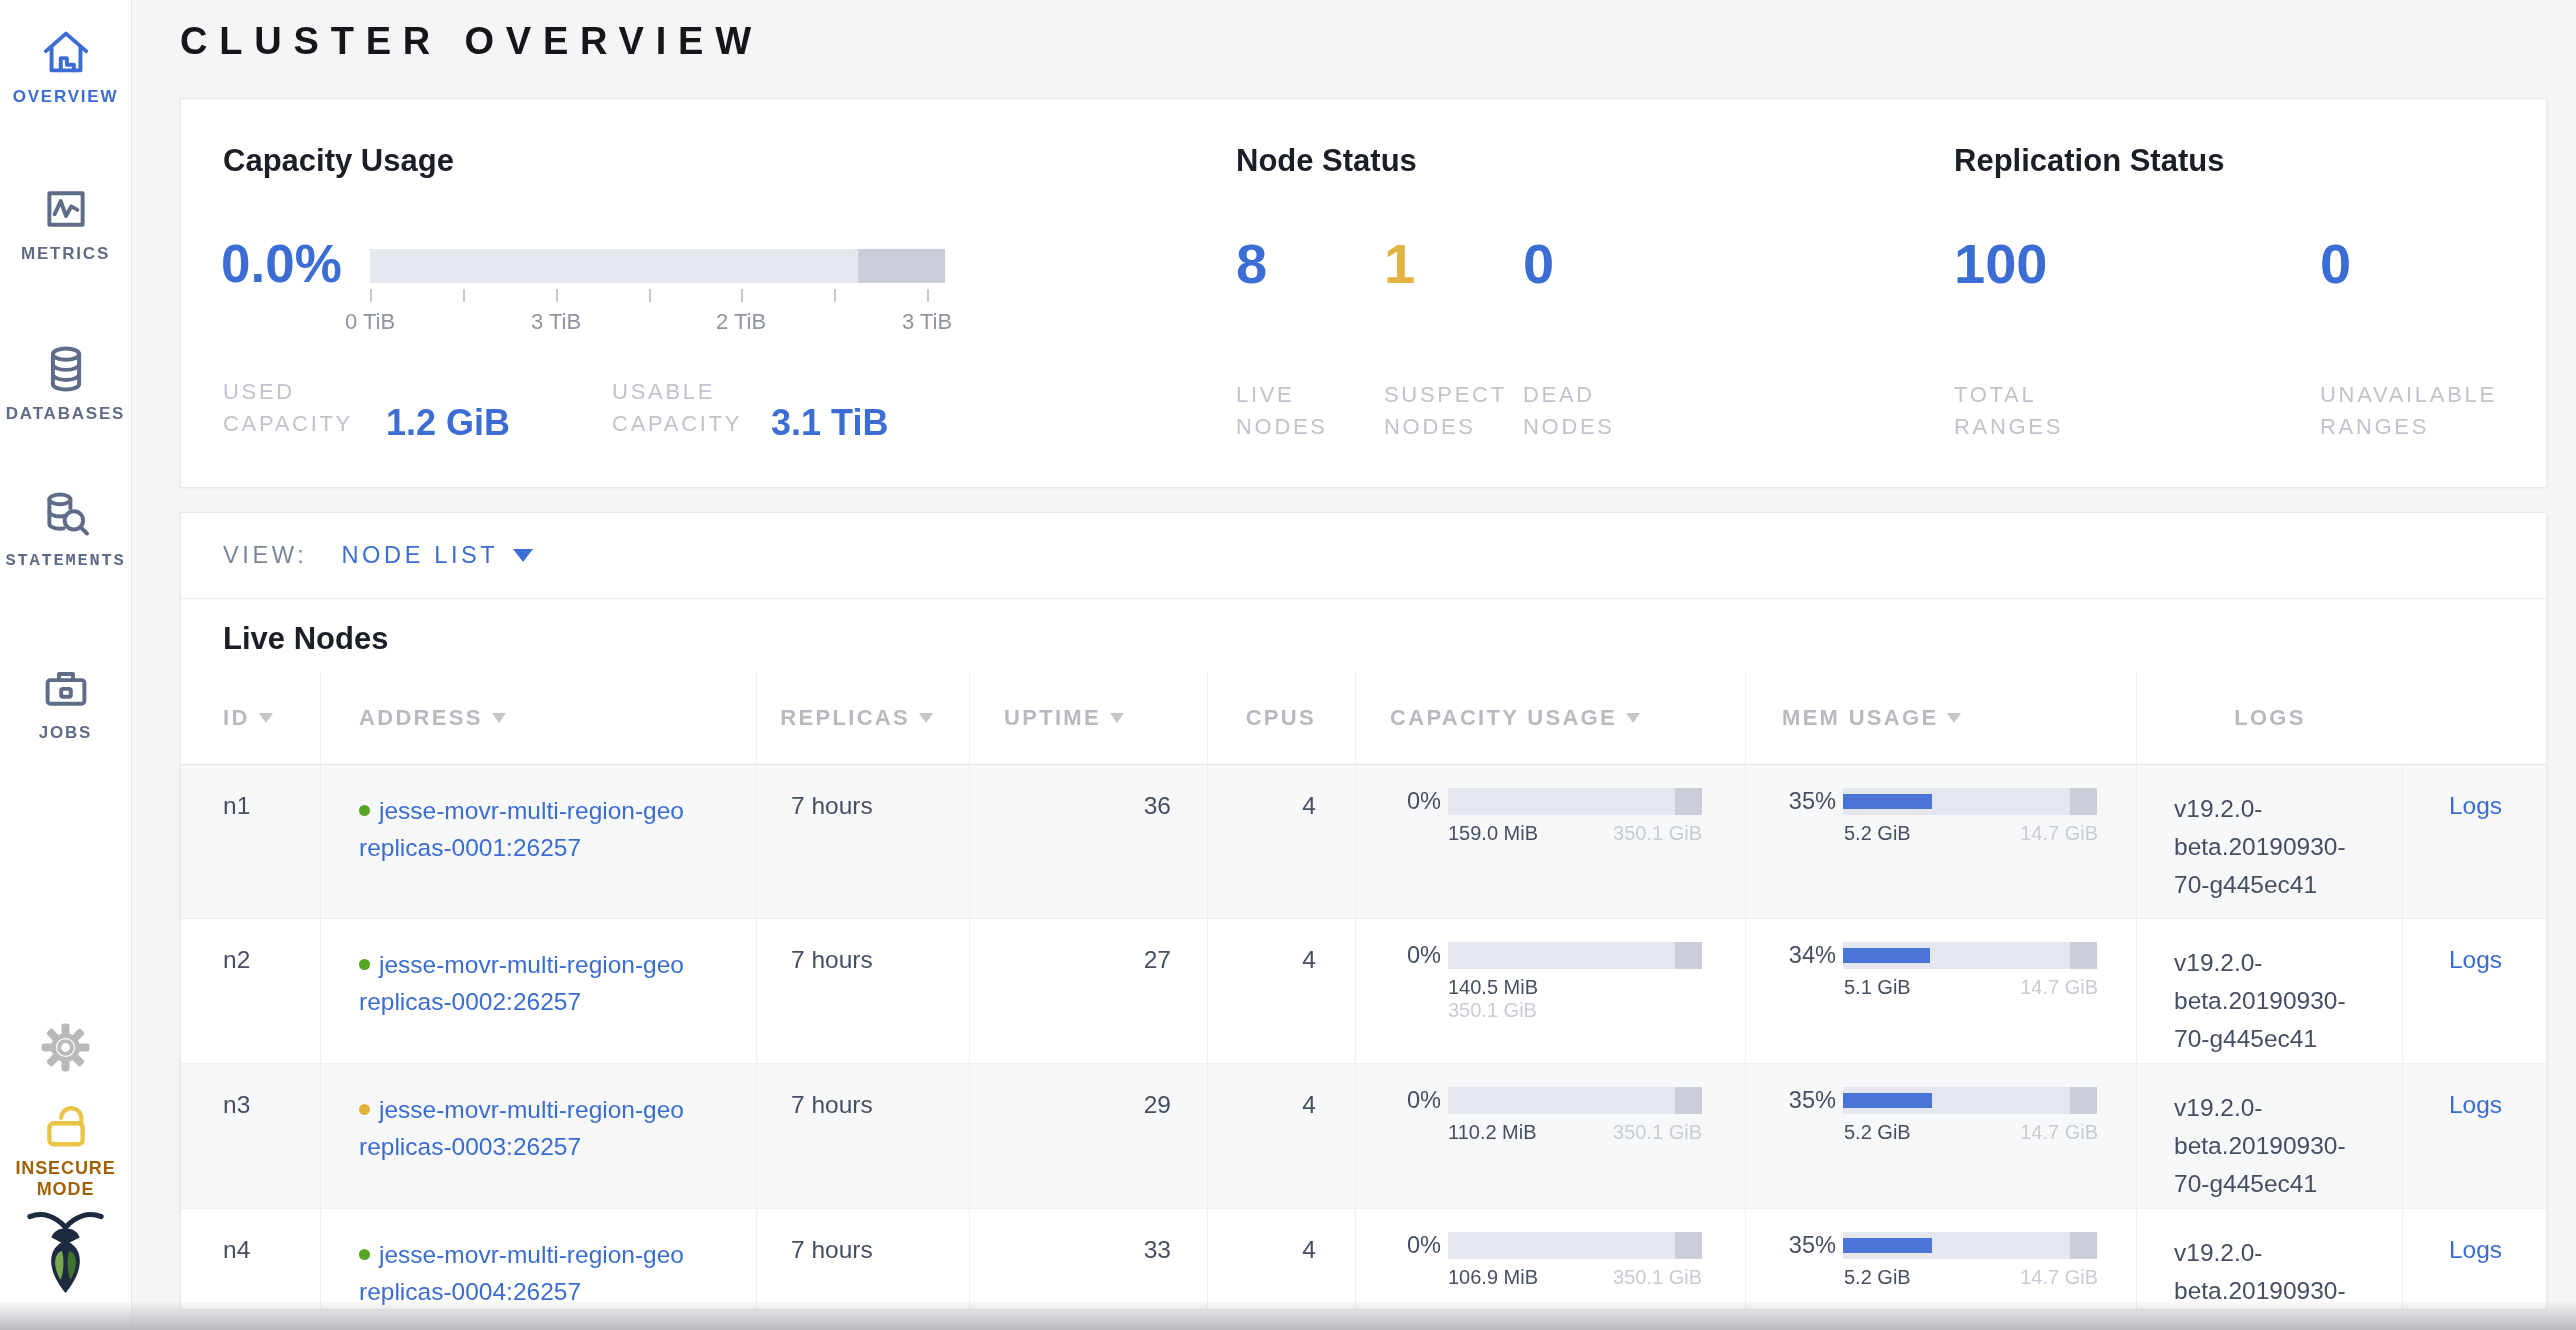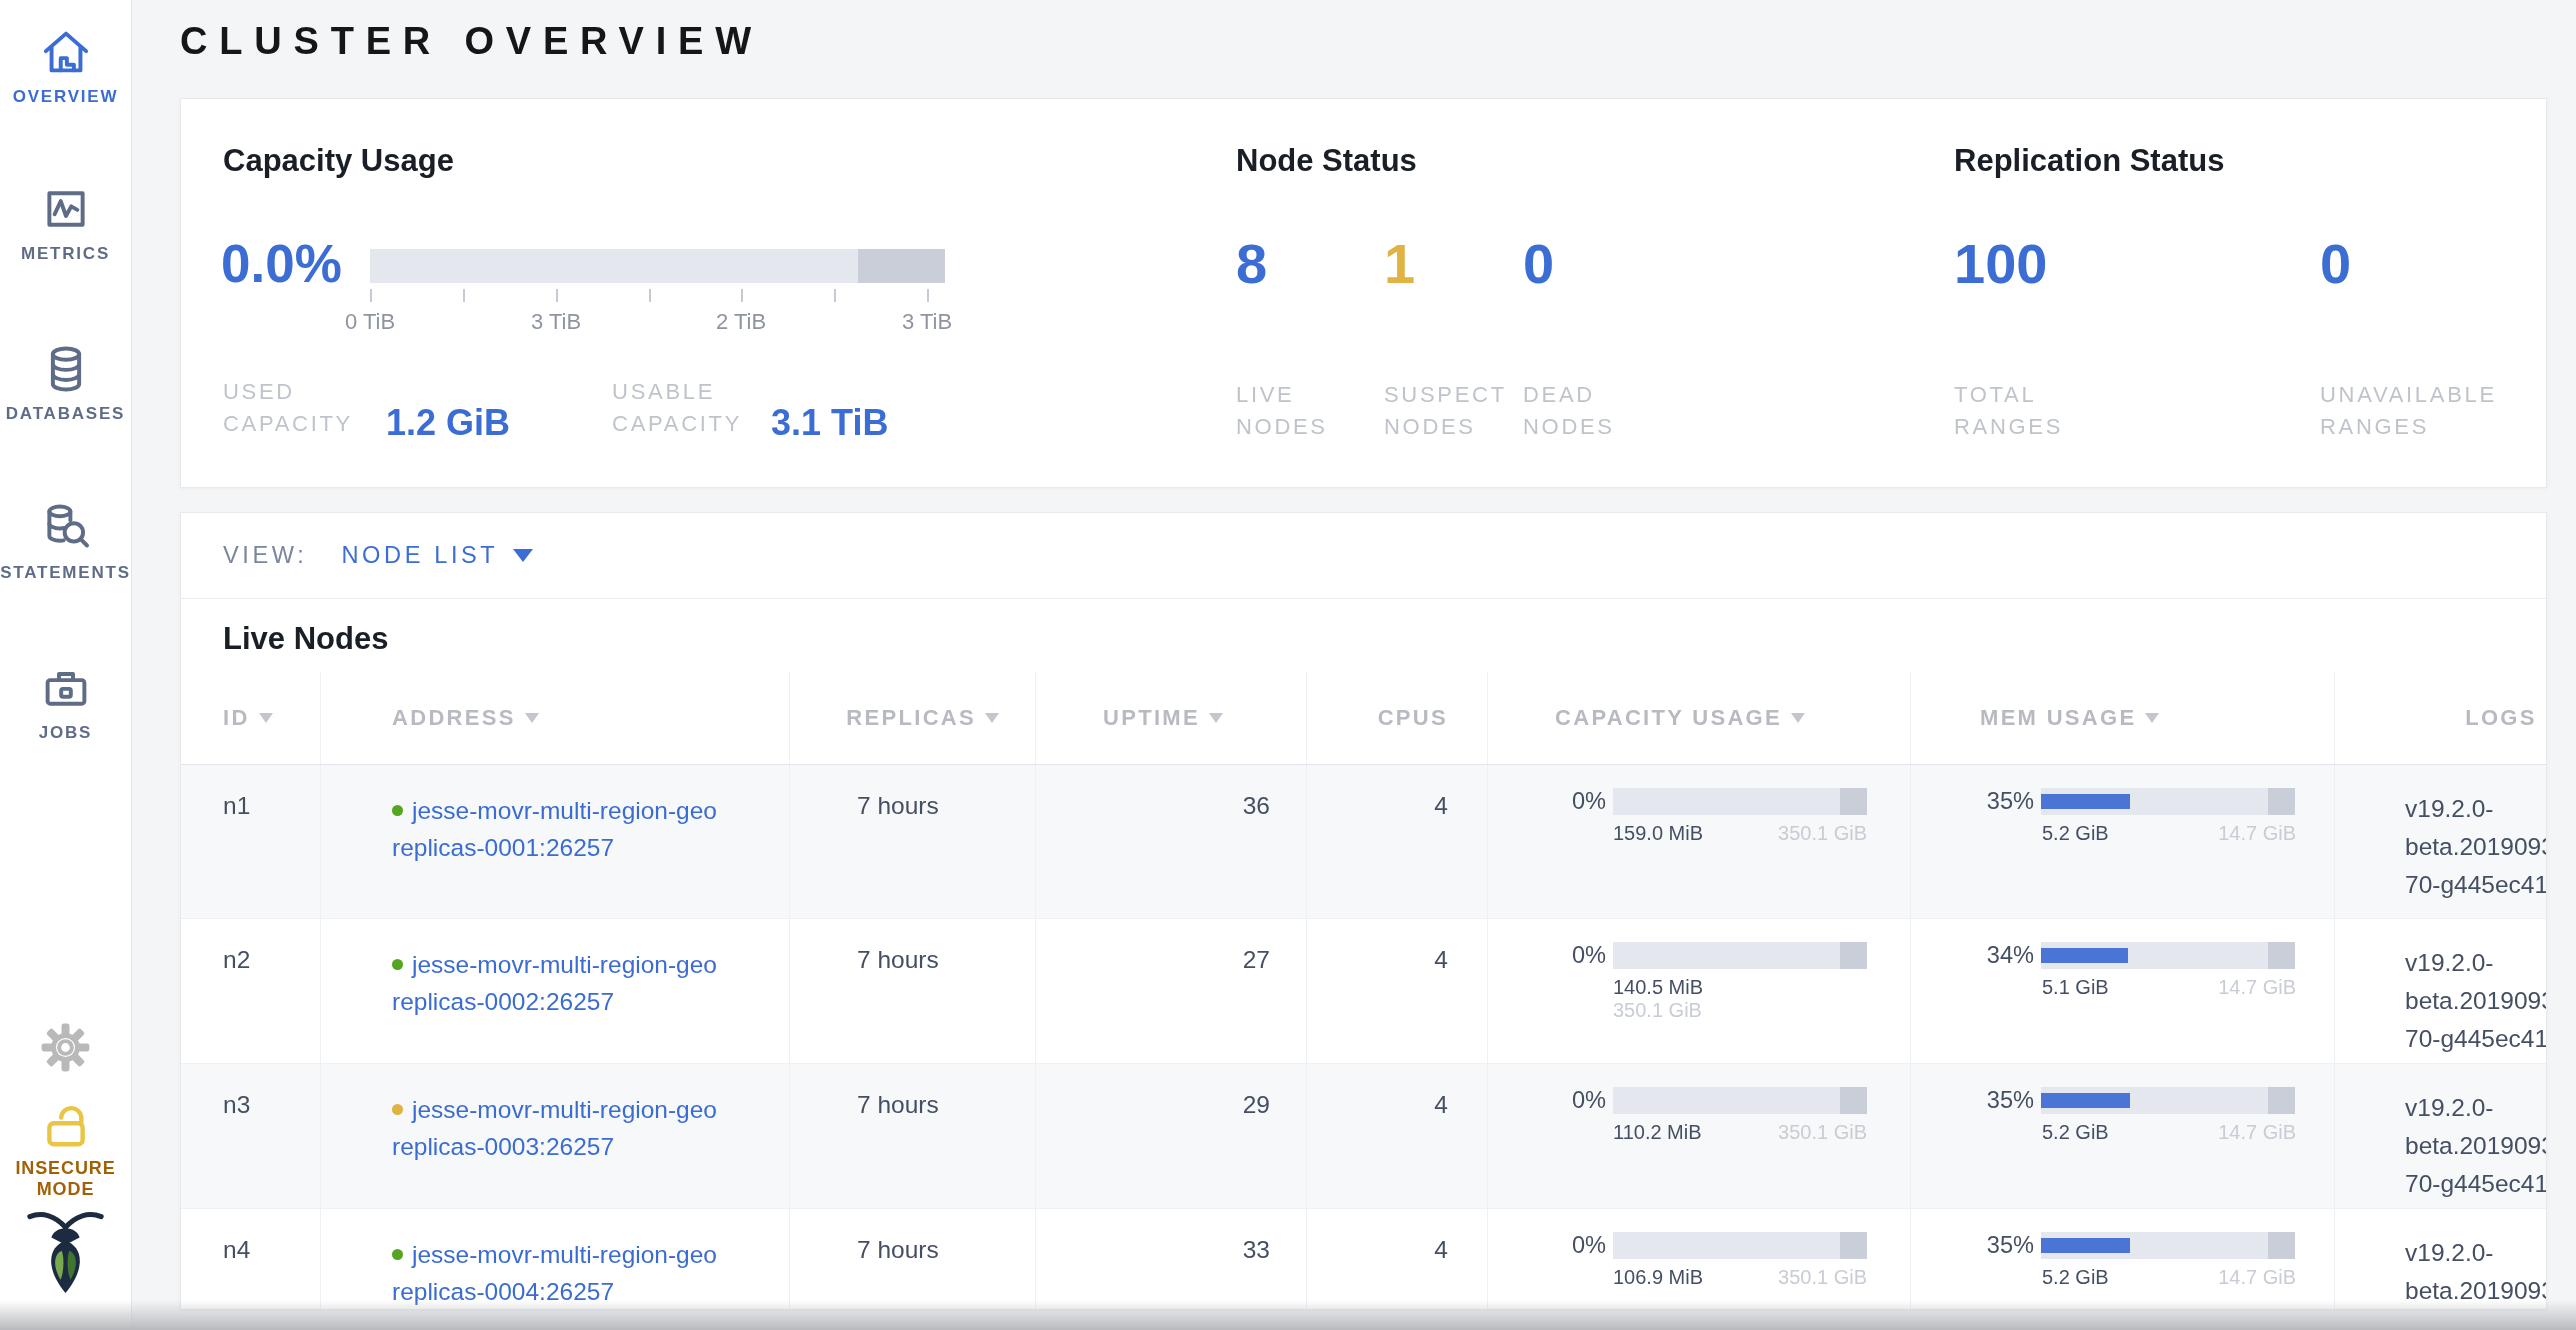--- a/index.html
+++ b/index.html
@@ -53,21 +53,21 @@
   .cap-value { font-size:36px; font-weight:700; color:#3b6dd4; line-height:38px; margin:0 0 -1.8px 9px; white-space:nowrap; }
   .stat { position:absolute; top:136px; height:208px; display:flex; flex-direction:column; justify-content:space-between; }
   .stat-value { font-size:56px; font-weight:600; line-height:58px; }
   
   #view-card { left:180px; top:512px; width:2367px; height:798px; overflow:hidden; }
   .view-row { height:86px; border-bottom:1.8px solid #eaecef; display:flex; align-items:center; padding-left:42px; }
   .view-label { font-size:23.6px; letter-spacing:3.6px; color:#79869c; }
   .view-select { display:flex; align-items:center; margin-left:34px; font-size:23.6px; letter-spacing:3.6px; color:#3b6dd4; cursor:pointer; }
   .caret { width:0; height:0; margin-left:14.5px; border-left:10px solid transparent; border-right:10px solid transparent; border-top:13.6px solid #3b6dd4; }
   .tbl-title { margin:22px 0 0 42px; font-size:31px; font-weight:700; line-height:36px; color:#1a1e27; }
-  .thead, .trow { display:grid; grid-template-columns:140px 436px 213px 238px 148px 390px 391px 266px 145px;gap:33px; }
+  .thead, .trow { display:grid; grid-template-columns:140px 436px 213px 238px 148px 390px 391px 266px 145px; }
   .thead { height:93px; margin-top:14.5px; border-bottom:1.8px solid #e2e4e9; }
   .th { display:flex; align-items:center; font-size:22px; font-weight:700; letter-spacing:2.3px; color:#b7bac1; border-right:1.8px solid #eef0f3; }
   .th:last-child { border-right:none; }
   .sort-arrow { width:0; height:0; margin-left:9px; border-left:7.3px solid transparent; border-right:7.3px solid transparent; border-top:10px solid #c3c6cd; }
   .th.c0 { padding-left:42px; } .th.c1 { padding-left:38px; } .th.c2 { padding-left:34px; }
   .th.c3 { justify-content:flex-end; padding-right:36px; } .th.c4 { justify-content:flex-end; padding-right:39px; }
   .th.c5 { padding-left:34px; } .th.c6 { padding-left:36px; } .th.c7 { padding-left:37px; }
   .th.c8 { justify-content:center; }
   .trow { border-bottom:1.8px solid #eef0f3; background:#ffffff; }
   .trow.alt { background:#f7f8fa; }
@@ -147,21 +147,21 @@
           <path d="M19 38 L26 23 L32 40 L38 29 L45 33"></path>
         </svg></span><div class="nav-label">METRICS</div></div>
     <div class="nav-item" style="top: 341px;"><span class="nav-icon"><svg viewBox="0 0 64 64" fill="none" stroke="currentColor" stroke-width="4.5" stroke-linecap="round" stroke-linejoin="round">
           <ellipse cx="32" cy="15" rx="15" ry="6.5"></ellipse>
           <path d="M17 15 V49"></path>
           <path d="M47 15 V49"></path>
           <path d="M17 49 c0 3.6 6.7 6.5 15 6.5 s15 -2.9 15 -6.5"></path>
           <path d="M17 26.5 c0 3.6 6.7 6.5 15 6.5 s15 -2.9 15 -6.5"></path>
           <path d="M17 38 c0 3.6 6.7 6.5 15 6.5 s15 -2.9 15 -6.5"></path>
         </svg></span><div class="nav-label">DATABASES</div></div>
-    <div class="nav-item" style="top: 500px;"><span class="nav-icon"><svg viewBox="0 0 64 64" fill="none" stroke="currentColor" stroke-width="4.5" stroke-linecap="round" stroke-linejoin="round">
+    <div class="nav-item" style="top: 488px; font-family: Liberation Mono, monospace;"><span class="nav-icon"><svg viewBox="0 0 64 64" fill="none" stroke="currentColor" stroke-width="4.5" stroke-linecap="round" stroke-linejoin="round">
           <ellipse cx="25" cy="13" rx="12" ry="5.5"></ellipse>
           <path d="M13 13 V41 c0 3 5.4 5.5 12 5.5 1.5 0 3 -0.1 4.3 -0.4"></path>
           <path d="M37 13 V23"></path>
           <path d="M13 27 c0 3 5.4 5.5 12 5.5 2 0 4 -0.2 5.6 -0.6"></path>
           <circle cx="41" cy="37" r="10.5"></circle>
           <path d="M48.5 44.5 L56 52"></path>
         </svg></span><div class="nav-label">STATEMENTS</div></div>
     <div class="nav-item" style="top: 660px;"><span class="nav-icon"><svg viewBox="0 0 64 64" fill="none" stroke="currentColor" stroke-width="4.5" stroke-linecap="round" stroke-linejoin="round">
           <rect x="11" y="23" width="42" height="27" rx="3"></rect>
           <path d="M24 23 v-7 h16 v7"></path>

